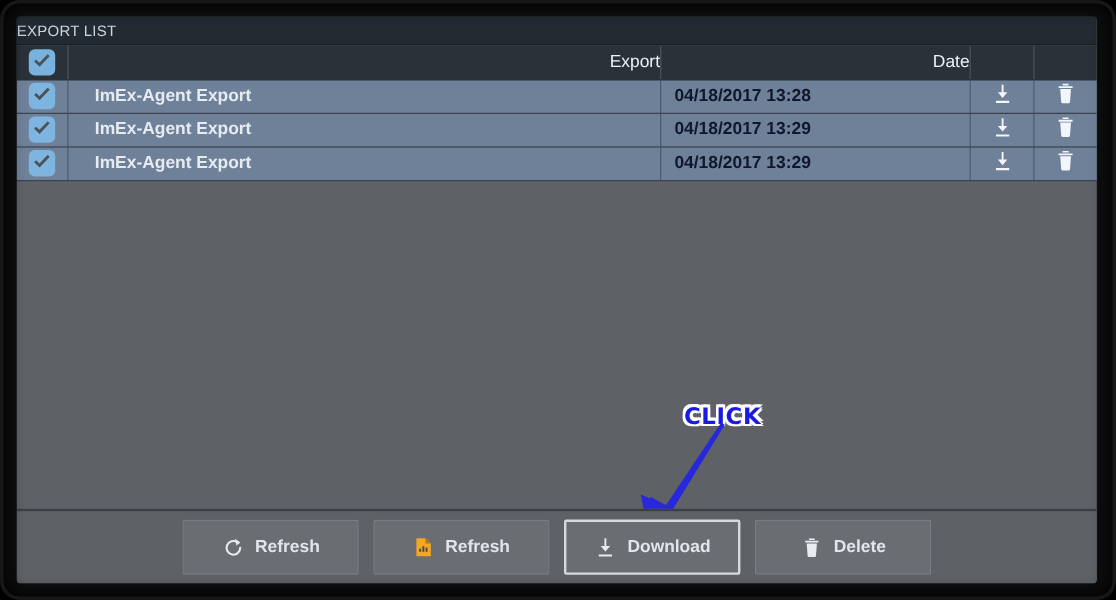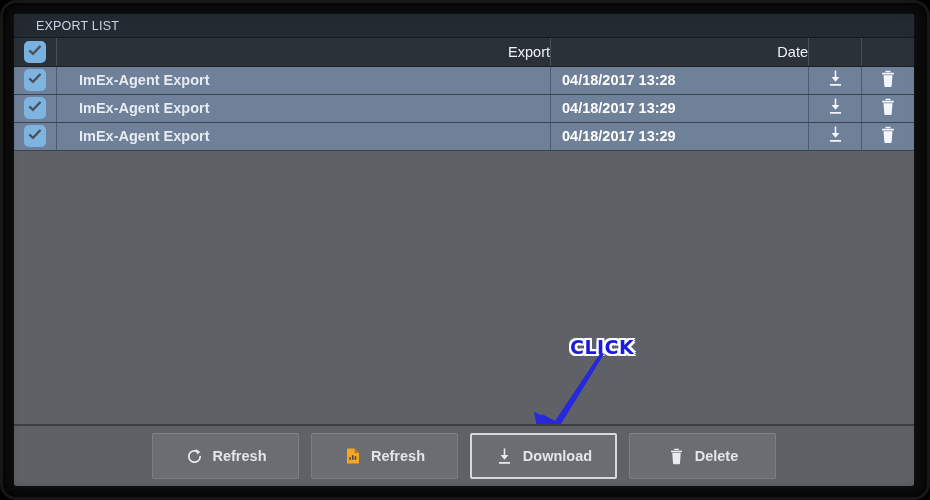--- a/index.html
+++ b/index.html
@@ -43,21 +43,21 @@
     box-shadow: 0 0 0 1px #101215;
   }
 
   
   #titlebar {
     height: 24px;
     background: #242a32;
     color: #c8d4e2;
     font-size: 12.5px;
     line-height: 24px;
-    padding-left: 22px;
+    padding-left: 0;
     letter-spacing: .2px;
     box-sizing: border-box;
     border-bottom: 1px solid #16191e;
   }
 
   
   #table-area {
     position: relative;
     background: #5e6166;
   }
@@ -89,21 +89,21 @@
   thead th.c-date  { padding-left: 11px; width: 246px; margin-top: 21px; }
   thead th.c-dl    { width: 52px; }
   thead th.c-del   { width: 52px; border-right: none; }
 
   tbody tr {
     height: 28px;
     background: #6f8099;
     font-weight: bold;
   }
   tbody td {
-    color: #ffffff;
+    color: #0f172a;
     border-right: 1px solid #4f5c6f;
     border-bottom: 1px solid #3a4450;
   }
   tbody td.c-check { width: 42px; background:#6f8099; }
   tbody td.c-name  { padding-left: 22px; color:#e6ebf2; }
   tbody td.c-date  { padding-left: 11px; }
   tbody td.c-dl,
   tbody td.c-del   { text-align: center; }
   tbody td.c-del   { border-right: none; }
 

